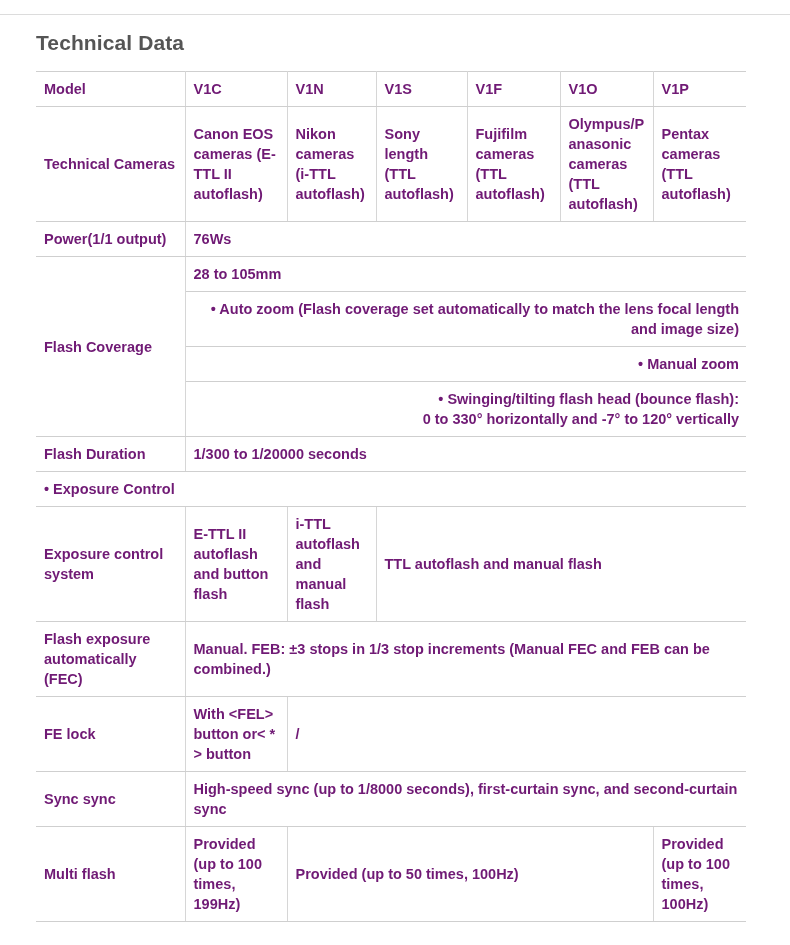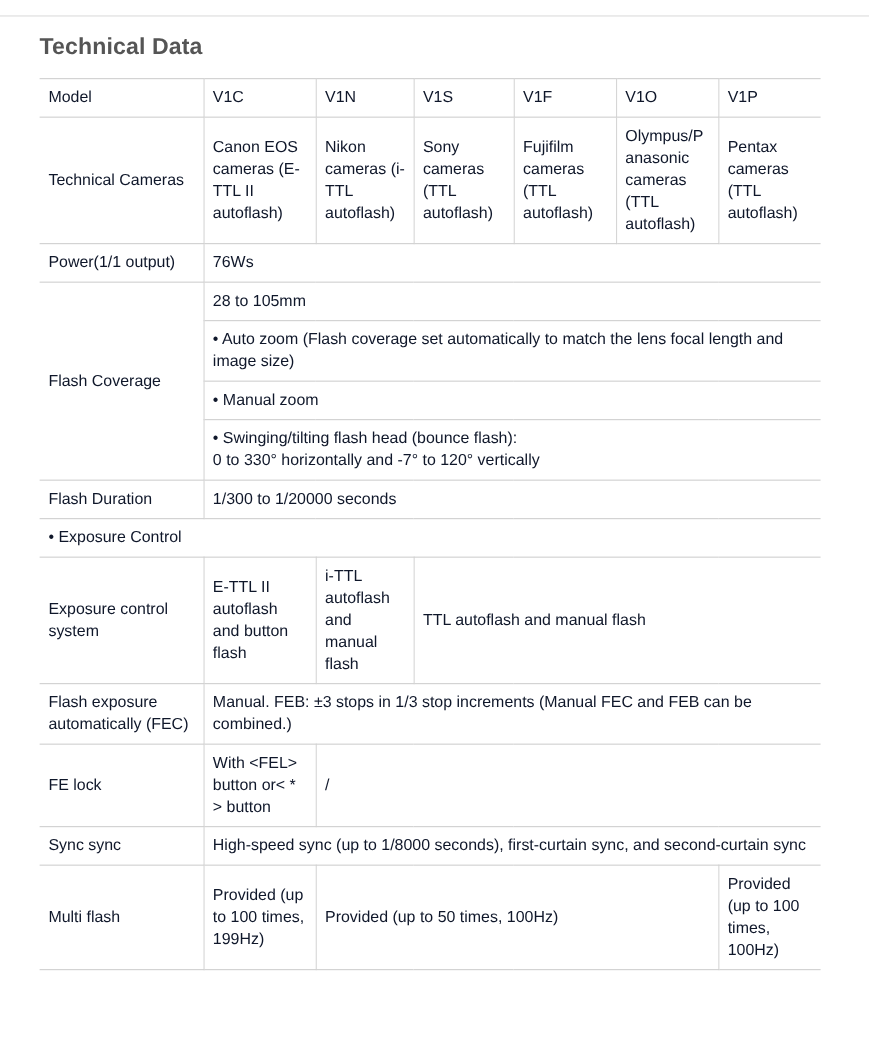--- a/index.html
+++ b/index.html
@@ -40,21 +40,22 @@
     color: #555555;
     letter-spacing: 0.1px;
     margin: 0 0 16px 0;
     line-height: 1.2;
   }
   table.tech {
     border-collapse: collapse;
     width: 710px;
     table-layout: fixed;
     font-size: 14.5px;
-    color: #0f172a;
+    color: #701a75;
+    font-weight: bold;
   }
   table.tech td {
     border: 1px solid #cfcfcf;
     border-left-color: #d6d6d6;
     border-right-color: #d6d6d6;
     padding: 7px 7px 7px 8px;
     vertical-align: middle;
     line-height: 1.38;
     word-wrap: break-word;
   }
@@ -65,20 +66,21 @@
   td.label-cell {
     width: 149px;
   }
   td.pad-more {
     padding-top: 10px;
     padding-bottom: 10px;
   }
   .bullet-row td {
     padding-top: 8px;
     padding-bottom: 8px;
+    text-align: right;
   }
   .bullet-line {
     white-space: pre-line;
   }
   .nowrap-pre {
     white-space: pre-line;
   }
   col.c-label { width: 149px; }
   col.c1 { width: 102px; }
   col.c2 { width: 89px; }
@@ -117,21 +119,21 @@
           <td>V1S</td>
           <td>V1F</td>
           <td>V1O</td>
           <td class="no-right">V1P</td>
         </tr>
 
         <tr>
           <td class="label-cell no-left pad-more">Technical Cameras</td>
           <td class="pad-more">Canon EOS cameras (E-TTL II autoflash)</td>
           <td class="pad-more">Nikon cameras (i-TTL autoflash)</td>
-          <td class="pad-more">Sony cameras (TTL autoflash)</td>
+          <td class="pad-more">Sony length (TTL autoflash)</td>
           <td class="pad-more">Fujifilm cameras (TTL autoflash)</td>
           <td class="pad-more">Olympus/Panasonic cameras (TTL autoflash)</td>
           <td class="pad-more no-right">Pentax cameras (TTL autoflash)</td>
         </tr>
 
         <tr>
           <td class="label-cell no-left">Power(1/1 output)</td>
           <td class="no-right" colspan="6">76Ws</td>
         </tr>
 

